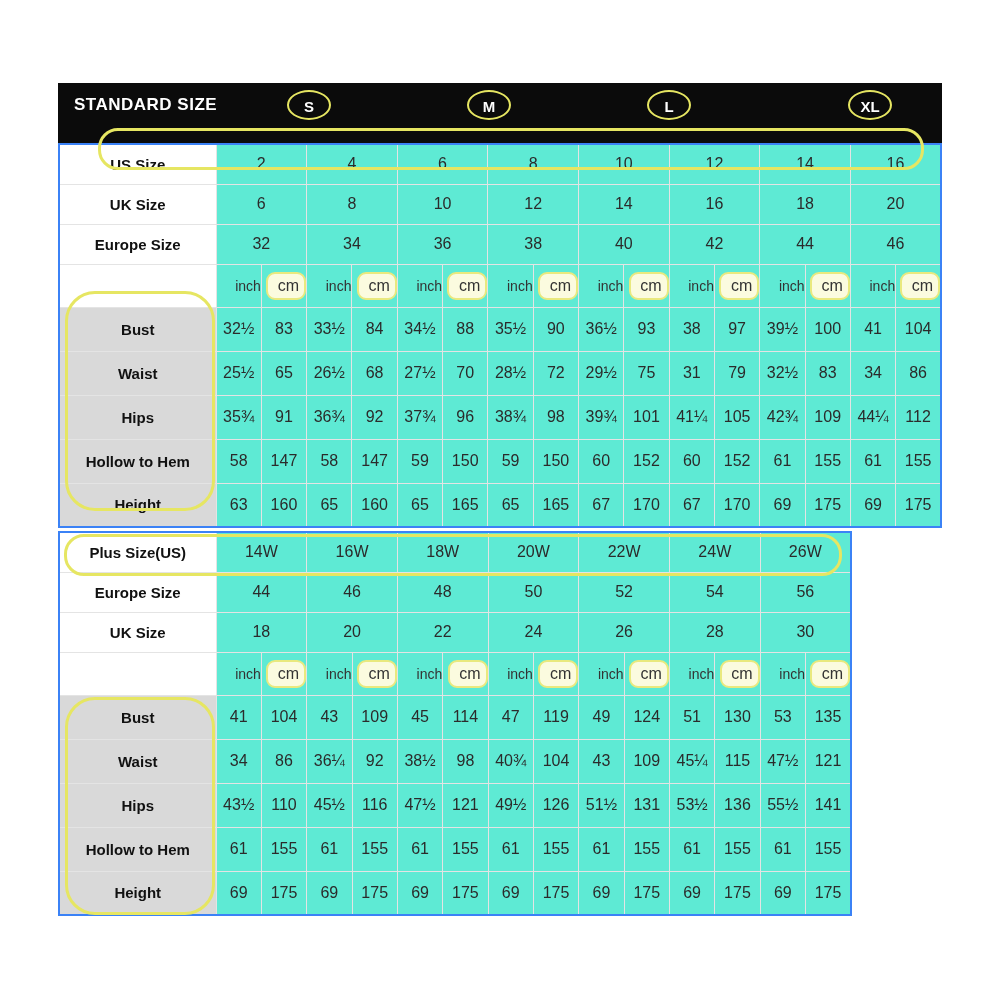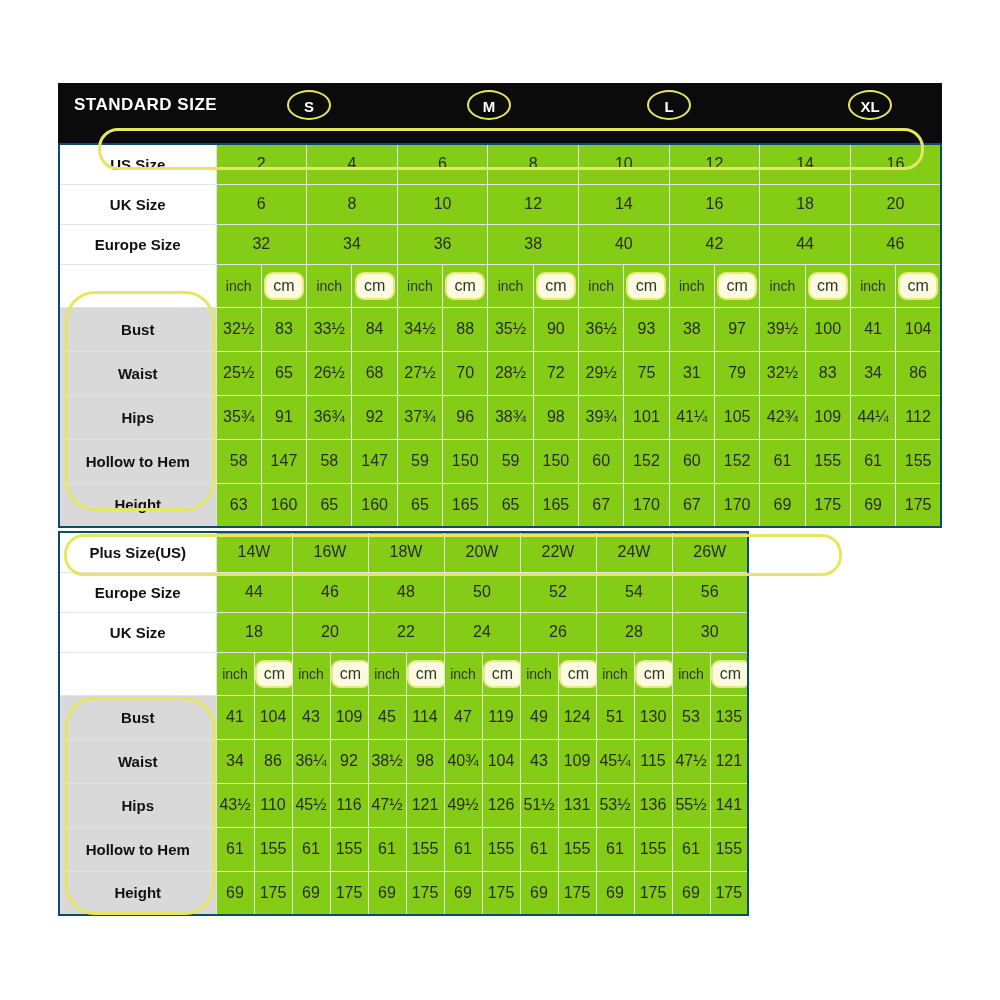--- a/index.html
+++ b/index.html
@@ -2,40 +2,40 @@
 <html><head>
 <meta charset="utf-8">
 <style>
   html,body{margin:0;padding:0;background:#fff;}
   body{font-family:"Liberation Sans","DejaVu Sans",sans-serif;color:#222;}
   .sheet{position:relative;width:1000px;height:1000px;background:#fff;overflow:hidden;}
 
   
   .tbl-wrap{position:absolute;background:#fff;}
   #std-wrap{left:58px;top:83px;width:884px;}
-  #plus-wrap{left:58px;top:531px;width:691px;}
+  #plus-wrap{left:58px;top:531px;width:794px;}
 
   
   .black-bar{position:relative;height:60px;background:#0b0b0b;border:2px solid #0b0b0b;box-sizing:border-box;}
   .black-bar .bar-title{position:absolute;left:14px;top:0;line-height:40px;color:#fff;font-weight:bold;font-size:17px;letter-spacing:.5px;}
   .size-letter{position:absolute;top:5px;width:44px;height:30px;line-height:30px;text-align:center;
     color:#fff;font-weight:bold;font-size:15px;border:2.5px solid var(--yel);border-radius:50%;box-sizing:border-box;}
   .size-letter.p0{left:227px}.size-letter.p1{left:407px}.size-letter.p2{left:587px}.size-letter.p3{left:788px}
 
   
-  table.size-table{border-collapse:collapse;table-layout:fixed;width:100%;border:2px solid #0c4a6e;background:#84cc16;}
+  table.size-table{border-collapse:collapse;table-layout:fixed;width:100%;border:2px solid #3b82f6;background:#5eead4;}
   .size-table td,.size-table th{border:1px solid #e4e4e4;text-align:center;vertical-align:middle;
     font-size:16px;font-weight:normal;color:#2b2b2b;padding:0;overflow:hidden;}
   .size-table col.label-col{width:157px;}
   tr.size-row{height:40px;}
   tr.unit-row{height:43px;}
   tr.measure-row{height:44px;padding-left:19px;}
   th.row-label{font-weight:bold;font-size:15px;color:#111;background:#fff;}
   th.row-label.gray{background:#d9d9d9;}
-  td.unit-cell{font-size:14px;color:#333;}
+  td.unit-cell{font-size:14px;color:#333;text-align:right;}
   .cm-badge{display:inline-block;min-width:26px;padding:3px 5px;border:2px solid var(--yelb);
     border-radius:9px;background:#fbfbdf;font-size:16px;color:#333;}
 
   
   :root{--yel:#e6e662;--yelb:#e9e97e;}
   .hl{position:absolute;border:3px solid var(--yel);border-radius:20px;pointer-events:none;}
   #std-us-hl{left:40px;top:45px;width:820px;height:36px;}
   #std-label-hl{left:7px;top:208px;width:144px;height:214px;border-radius:30px;}
   #plus-size-hl{left:6px;top:3px;width:772px;height:36px;}
   #plus-label-hl{left:7px;top:166px;width:144px;height:212px;border-radius:30px;}

